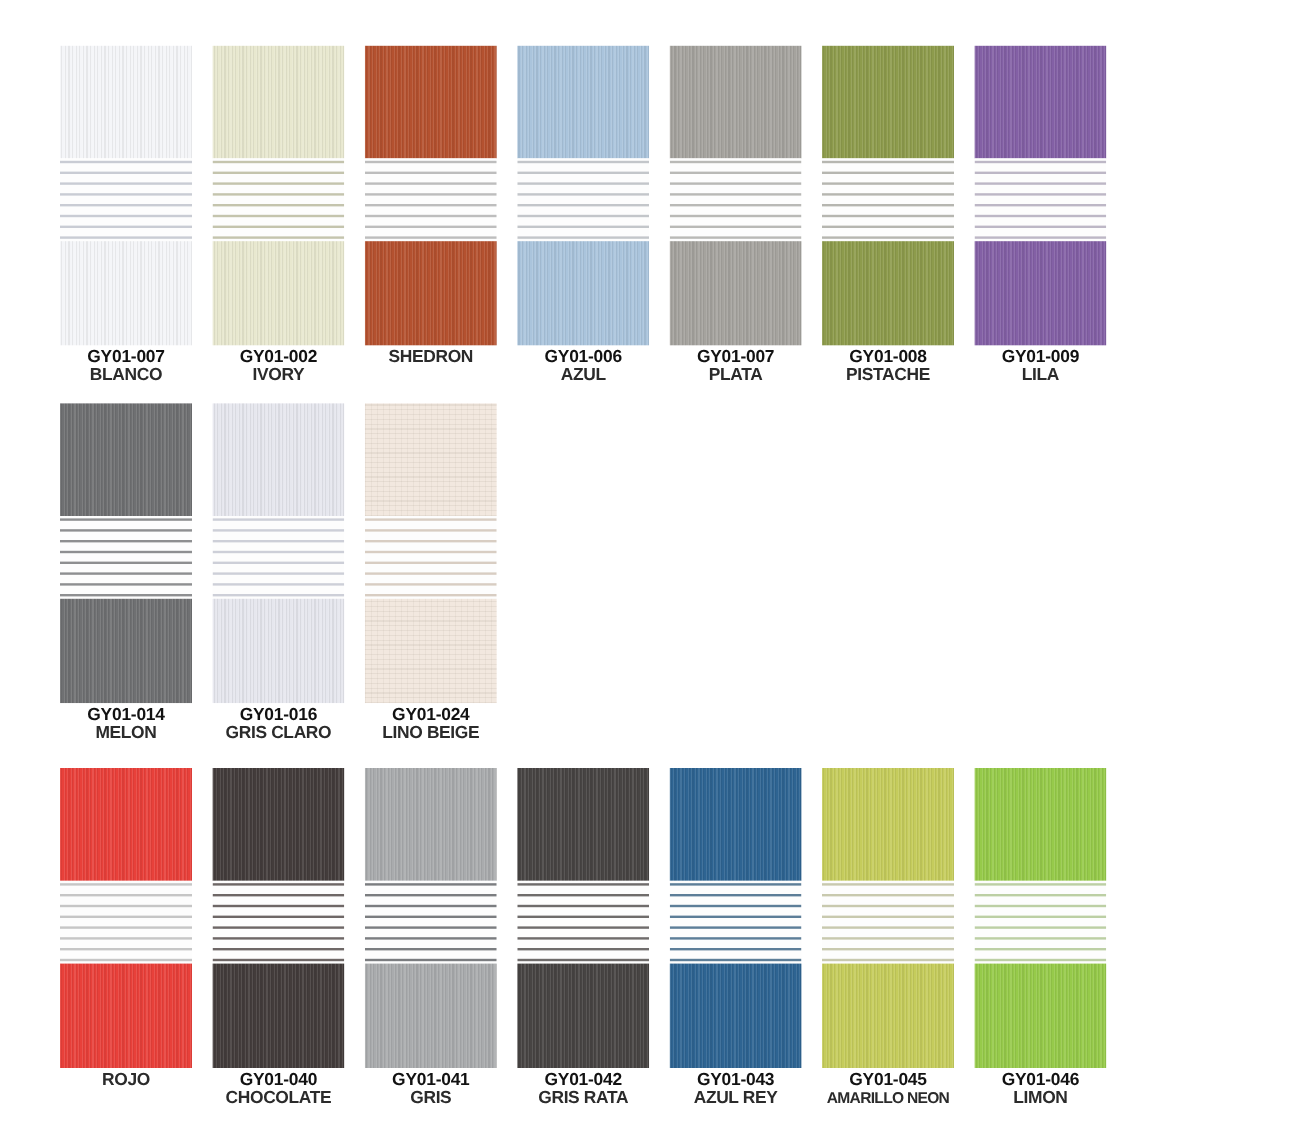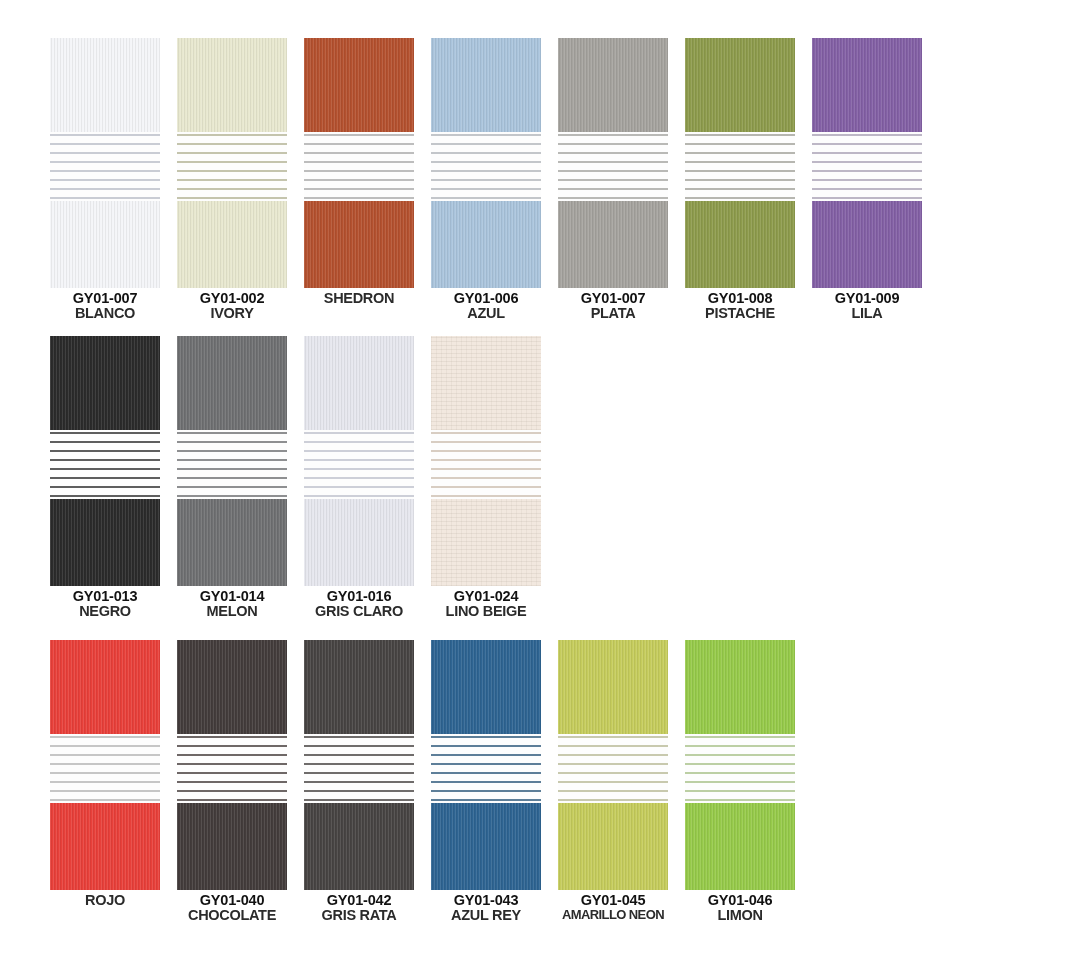--- a/index.html
+++ b/index.html
@@ -285,44 +285,20 @@
         </div>
         <div class="swatch-label">
           <span class="label-code">GY01-009</span>
           <span class="label-name">LILA</span>
         </div>
       </div>
     </div>
     <div class="swatch-row" style="top: 336px;">
       <div class="swatch-cell">
         <div class="swatch-card">
-          <div class="block-top" style="background: rgb(43, 43, 43);">
-            <div class="weave"></div>
-          </div>
-          <div class="stripe-band">
-            <div class="stripe-line" style="top: 2px; background: rgb(94, 94, 94);"></div>
-            <div class="stripe-line" style="top: 11px; background: rgb(94, 94, 94);"></div>
-            <div class="stripe-line" style="top: 20px; background: rgb(94, 94, 94);"></div>
-            <div class="stripe-line" style="top: 29px; background: rgb(94, 94, 94);"></div>
-            <div class="stripe-line" style="top: 38px; background: rgb(94, 94, 94);"></div>
-            <div class="stripe-line" style="top: 47px; background: rgb(94, 94, 94);"></div>
-            <div class="stripe-line" style="top: 56px; background: rgb(94, 94, 94);"></div>
-            <div class="stripe-line" style="top: 65px; background: rgb(94, 94, 94);"></div>
-          </div>
-          <div class="block-bottom" style="background: rgb(43, 43, 43);">
-            <div class="weave"></div>
-          </div>
-        </div>
-        <div class="swatch-label">
-          <span class="label-code">GY01-013</span>
-          <span class="label-name">NEGRO</span>
-        </div>
-      </div>
-      <div class="swatch-cell">
-        <div class="swatch-card">
           <div class="block-top" style="background: rgb(111, 112, 114);">
             <div class="weave"></div>
           </div>
           <div class="stripe-band">
             <div class="stripe-line" style="top: 2px; background: rgb(142, 143, 145);"></div>
             <div class="stripe-line" style="top: 11px; background: rgb(142, 143, 145);"></div>
             <div class="stripe-line" style="top: 20px; background: rgb(142, 143, 145);"></div>
             <div class="stripe-line" style="top: 29px; background: rgb(142, 143, 145);"></div>
             <div class="stripe-line" style="top: 38px; background: rgb(142, 143, 145);"></div>
             <div class="stripe-line" style="top: 47px; background: rgb(142, 143, 145);"></div>
@@ -430,20 +406,44 @@
             <div class="weave"></div>
           </div>
         </div>
         <div class="swatch-label">
           <span class="label-code">GY01-040</span>
           <span class="label-name">CHOCOLATE</span>
         </div>
       </div>
       <div class="swatch-cell">
         <div class="swatch-card">
+          <div class="block-top" style="background: rgb(169, 171, 173);">
+            <div class="weave"></div>
+          </div>
+          <div class="stripe-band">
+            <div class="stripe-line" style="top: 2px; background: rgb(123, 125, 128);"></div>
+            <div class="stripe-line" style="top: 11px; background: rgb(123, 125, 128);"></div>
+            <div class="stripe-line" style="top: 20px; background: rgb(123, 125, 128);"></div>
+            <div class="stripe-line" style="top: 29px; background: rgb(123, 125, 128);"></div>
+            <div class="stripe-line" style="top: 38px; background: rgb(123, 125, 128);"></div>
+            <div class="stripe-line" style="top: 47px; background: rgb(123, 125, 128);"></div>
+            <div class="stripe-line" style="top: 56px; background: rgb(123, 125, 128);"></div>
+            <div class="stripe-line" style="top: 65px; background: rgb(123, 125, 128);"></div>
+          </div>
+          <div class="block-bottom" style="background: rgb(169, 171, 173);">
+            <div class="weave"></div>
+          </div>
+        </div>
+        <div class="swatch-label">
+          <span class="label-code">GY01-041</span>
+          <span class="label-name">GRIS</span>
+        </div>
+      </div>
+      <div class="swatch-cell">
+        <div class="swatch-card">
           <div class="block-top" style="background: rgb(71, 68, 67);">
             <div class="weave"></div>
           </div>
           <div class="stripe-band">
             <div class="stripe-line" style="top: 2px; background: rgb(111, 108, 107);"></div>
             <div class="stripe-line" style="top: 11px; background: rgb(111, 108, 107);"></div>
             <div class="stripe-line" style="top: 20px; background: rgb(111, 108, 107);"></div>
             <div class="stripe-line" style="top: 29px; background: rgb(111, 108, 107);"></div>
             <div class="stripe-line" style="top: 38px; background: rgb(111, 108, 107);"></div>
             <div class="stripe-line" style="top: 47px; background: rgb(111, 108, 107);"></div>

